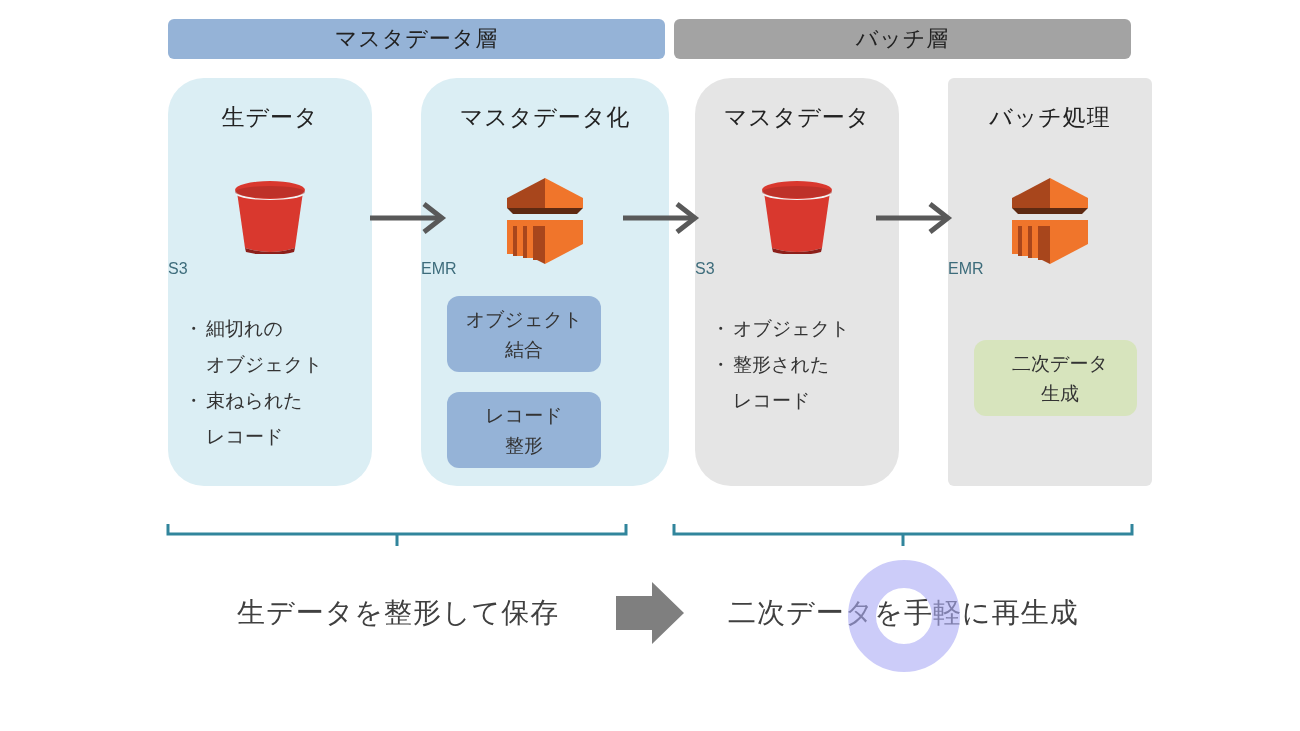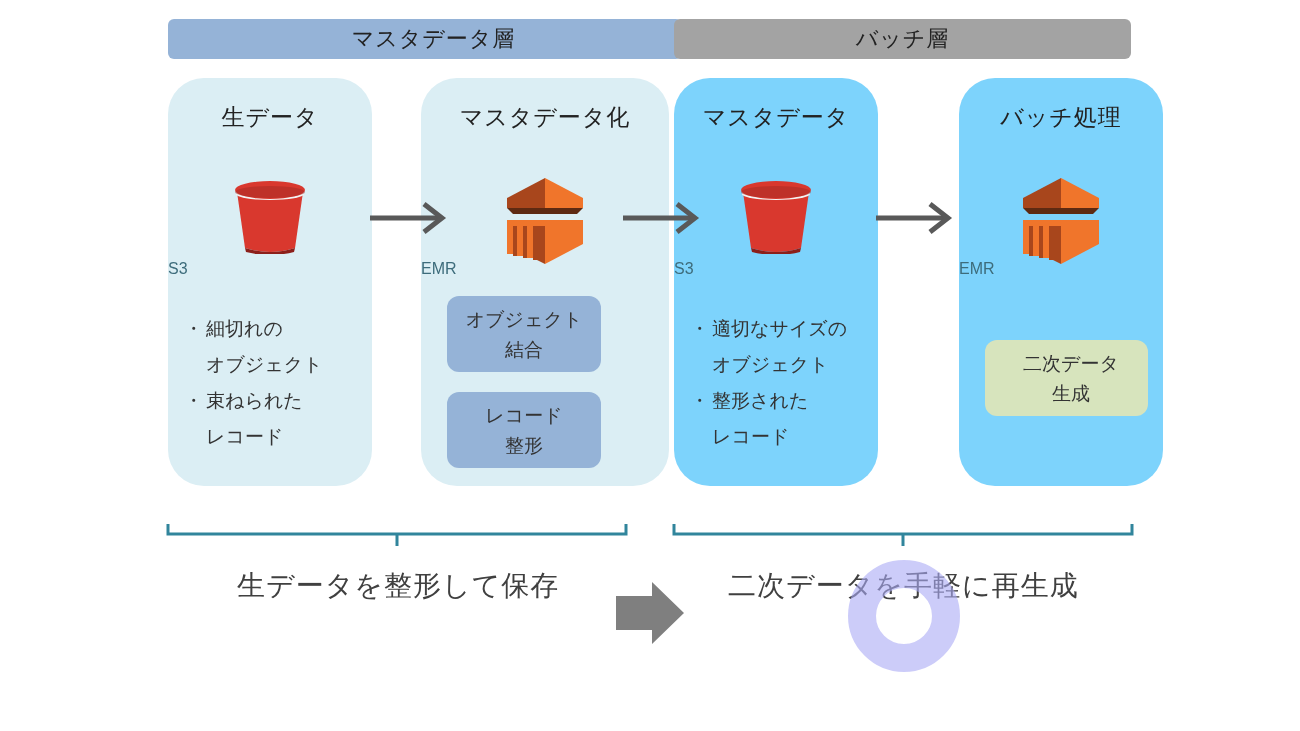--- a/index.html
+++ b/index.html
@@ -1,26 +1,26 @@
 <!DOCTYPE html>
 <html><head>
 <meta charset="utf-8">
 <style>
   html, body { margin:0; padding:0; background:#ffffff; }
   body { width:1300px; height:731px; position:relative; overflow:hidden;
          font-family:"DejaVu Sans", "Liberation Sans", sans-serif; color:#333333; }
   .layer-header { position:absolute; top:19px; height:40px; border-radius:6px;
                   display:flex; align-items:center; justify-content:center;
                   font-size:22px; color:#222222; letter-spacing:1px; }
-  .layer-master { left:168px; width:497px; background:#95b3d7;padding-left:17px; }
+  .layer-master { left:168px; width:497px; background:#95b3d7; }
   .layer-batch  { left:674px; width:457px; background:#a3a3a3; }
 
   .panel { position:absolute; top:78px; width:204px; height:408px; border-radius:36px; }
   .panel.blue  { background:#dbeef4; }
-  .panel.green { background:#7dd3fc; }
+  .panel.green { background:#e5e5e5;margin-left:21px; }
   .panel-title { position:absolute; top:24px; left:0; width:100%; text-align:center;
                  font-size:23px; color:#222222; letter-spacing:1px; }
 
   .icon-wrap { position:absolute; top:100px; left:0; width:100%; height:110px; }
   .icon-svg { position:absolute; left:50%; transform:translateX(-50%); top:0; }
   .icon-label { position:absolute; top:82px; width:100%; text-align:left;
                 font-family:"Liberation Sans", sans-serif; font-size:16px; color:#3d6c7b; }
 
   .bullets { position:absolute; top:232px; left:16px; right:6px; font-size:19px;
              line-height:36px; color:#333333; }
@@ -28,21 +28,21 @@
   .bullet-item .dot { position:absolute; left:0; top:0; }
 
   .subbox { position:absolute; left:26px; width:154px; border-radius:12px;
             display:flex; flex-direction:column; align-items:center; justify-content:center;
             font-size:19px; line-height:30px; color:#333333; text-align:center; }
   .subbox.blue  { background:#95b3d7; }
   .subbox.green { background:#d7e4bd;padding-left:9px; }
 
   .flow-arrow { position:absolute; top:200px; }
   .brace { position:absolute; top:522px; }
-  .summary-text { position:absolute; top:567px; font-size:28px; color:#404040; letter-spacing:1px; }
+  .summary-text { position:absolute; top:594px; font-size:28px; color:#404040; letter-spacing:1px; }
   .big-arrow { position:absolute; left:614px; top:580px; }
   .cursor-ring { position:absolute; left:848px; top:560px; width:112px; height:112px;
                  border-radius:50%; box-sizing:border-box; border:28px solid rgba(170,170,245,0.6); }
 </style>
 </head>
 <body>
 
 <div class="layer-header layer-master">
   <span>マスタデータ層</span>
 </div>
@@ -113,32 +113,31 @@
       <path d="M12 70 Q37 78 62 70 L61 74 Q37 80 13 74 Z" fill="#8c1f1a"></path>
       <ellipse cx="37" cy="16" rx="34" ry="6" fill="#f3f3f3"></ellipse>
       <ellipse cx="37" cy="12" rx="35" ry="9" fill="#d9382e"></ellipse>
       <ellipse cx="37" cy="14" rx="35" ry="6" fill="#a32a23" opacity="0.5"></ellipse>
     </svg>
     <div class="icon-label">S3</div>
   </div>
   <div class="bullets">
     <div class="bullet-item">
       <span class="dot">・</span>
-      <div>適切なサイズの</div>
       <div>オブジェクト</div>
     </div>
     <div class="bullet-item">
       <span class="dot">・</span>
       <div>整形された</div>
       <div>レコード</div>
     </div>
   </div>
 </div>
 
-<div class="panel green" style="left:959px;">
+<div class="panel green" style="left:927px;border-radius:6px;">
   <div class="panel-title">バッチ処理</div>
   <div class="icon-wrap">
     <svg class="icon-svg" width="76" height="86" viewBox="0 0 76 86">
       <polygon points="0,20 38,0 38,30 0,30" fill="#a8461c"></polygon>
       <polygon points="38,0 76,20 76,30 38,30" fill="#f0752b"></polygon>
       <polygon points="0,30 76,30 70,36 6,36" fill="#5e2a12"></polygon>
       <rect x="0" y="42" width="76" height="6" fill="#f0752b"></rect>
       <rect x="0" y="48" width="6" height="28" fill="#f0752b"></rect>
       <rect x="6" y="48" width="4" height="30" fill="#a8461c"></rect>
       <rect x="10" y="48" width="6" height="30" fill="#f0752b"></rect>

